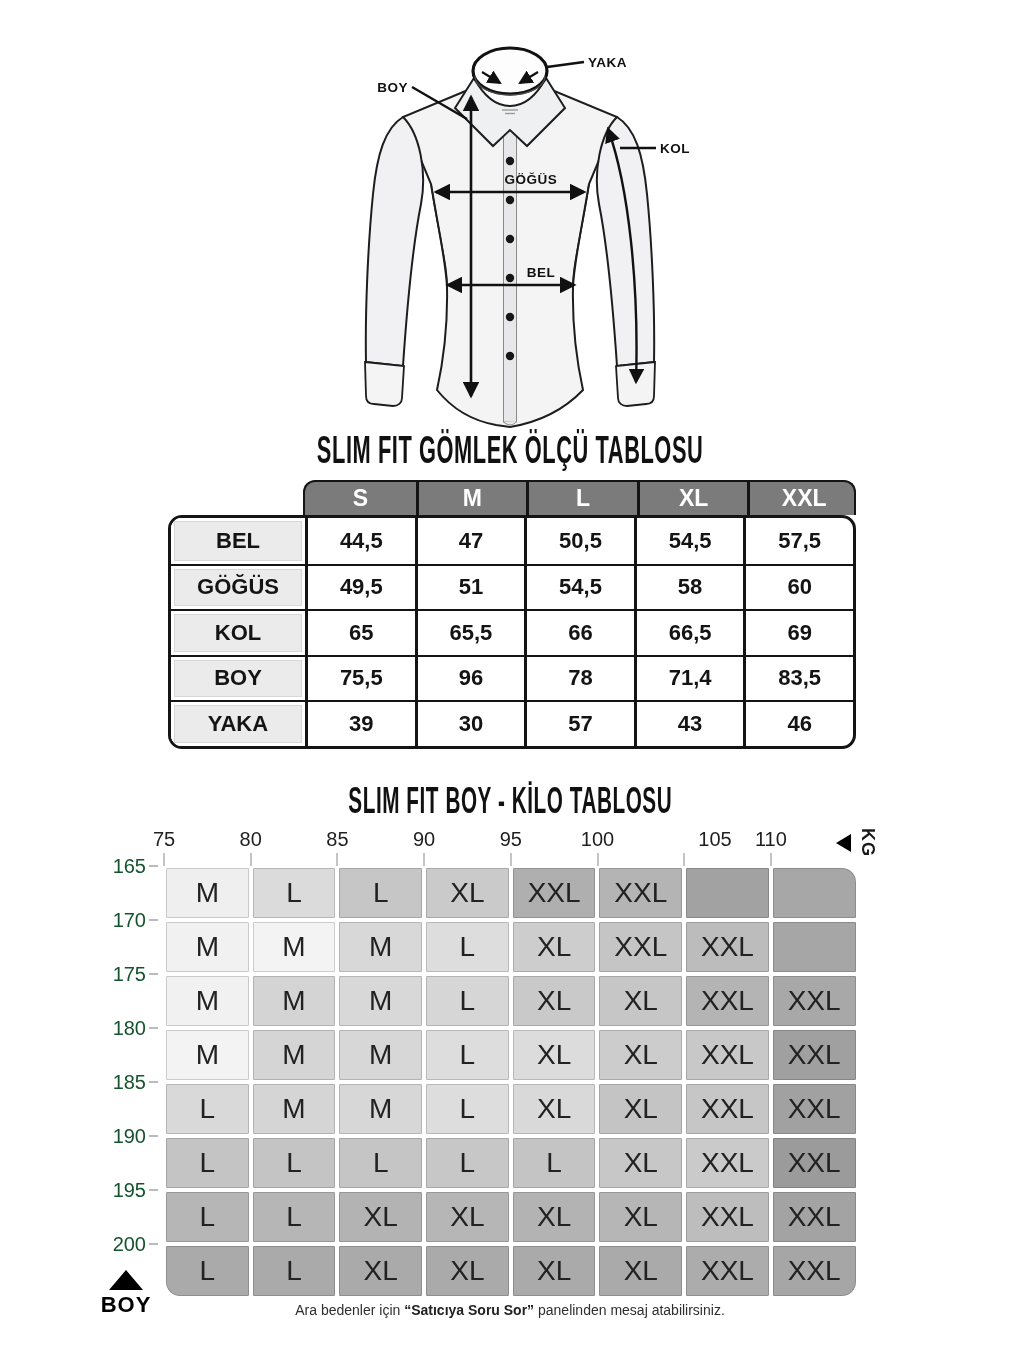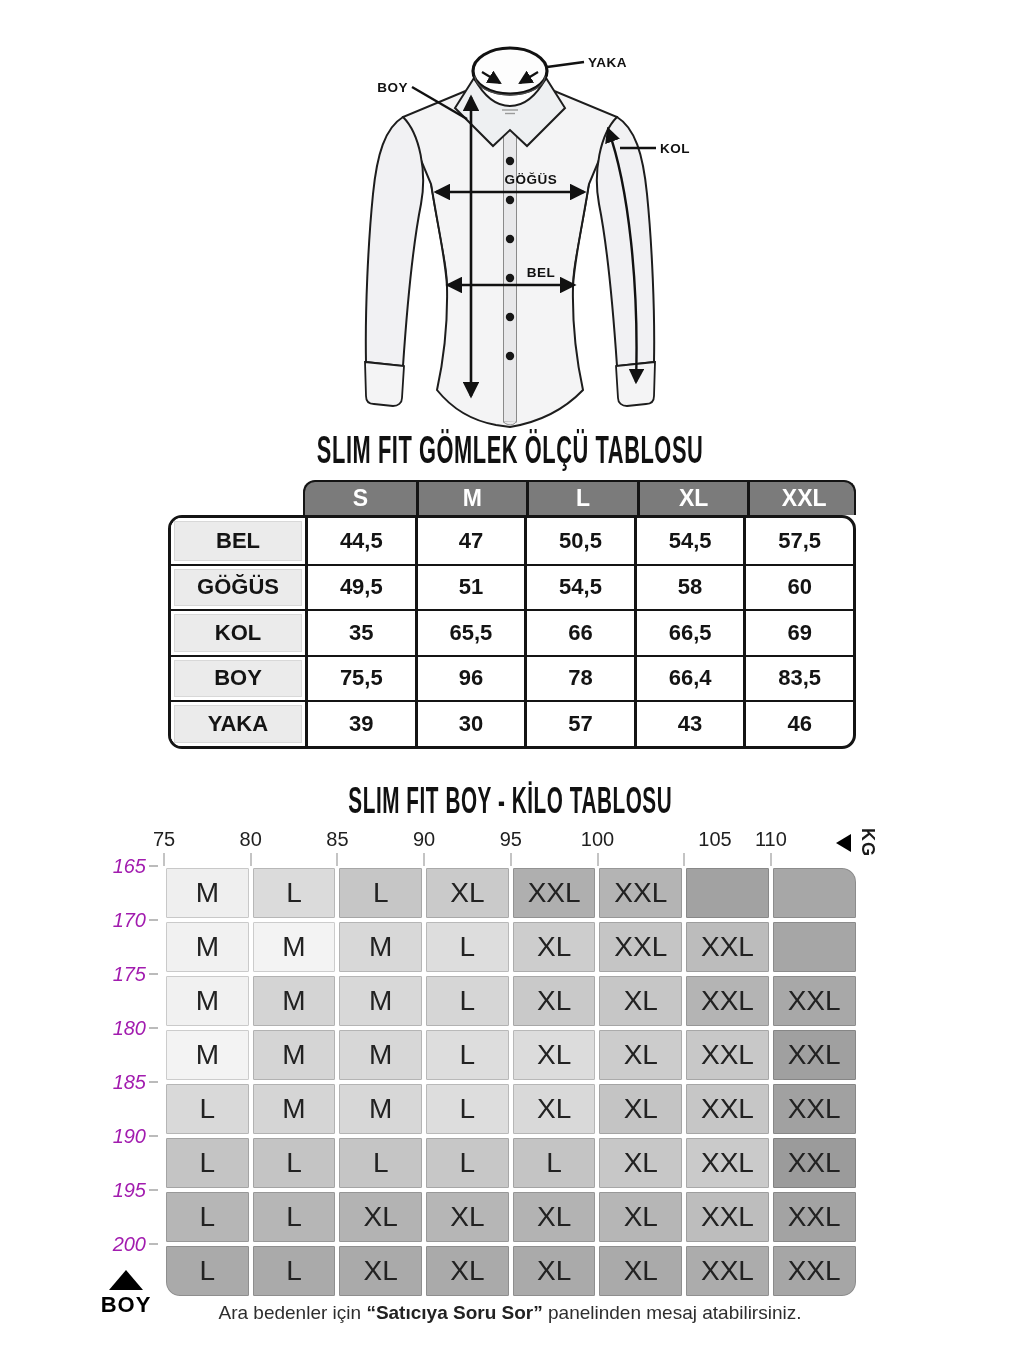--- a/index.html
+++ b/index.html
@@ -37,40 +37,40 @@
           font-size:20px;color:#1f1f1f;}
   .kg-tick{position:absolute;top:25px;width:2px;height:13px;background:#c4c4c4;}
   #kg-marker{position:absolute;left:836px;top:832px;display:flex;align-items:center;}
   #kg-marker .tri-left{width:0;height:0;border-top:9px solid transparent;
           border-bottom:9px solid transparent;border-right:15px solid #000;}
   #kg-marker .kg-text{font-weight:700;font-size:18px;transform:rotate(90deg);
           letter-spacing:1px;margin-left:2px;}
 
   #boy-axis{position:absolute;left:90px;top:866px;width:72px;height:440px;}
   .boy-num{position:absolute;right:16px;width:54px;height:24px;margin-top:-12px;
-           text-align:right;font-size:20px;color:#a21caf;line-height:24px;font-style:italic;}
+           text-align:right;font-size:20px;color:#14532d;line-height:24px;}
   .boy-dash{position:absolute;right:4px;width:9px;height:2px;margin-top:-1px;background:#bbbbbb;}
   #boy-marker{position:absolute;left:94px;top:1270px;width:64px;text-align:center;}
   #boy-marker .tri-up{width:0;height:0;margin:0 auto;border-left:17px solid transparent;
           border-right:17px solid transparent;border-bottom:20px solid #000;}
   #boy-marker .boy-text{font-weight:700;font-size:22px;letter-spacing:1px;color:#000;margin-top:2px;}
 
   #matrix{position:absolute;left:164px;top:866px;width:694px;
           display:grid;grid-template-columns:repeat(8,86.7px);grid-auto-rows:54px;}
   .m-cell{box-sizing:border-box;border:2.5px solid #ffffff;border-radius:3px;
           box-shadow:inset 0 0 0 1px rgba(0,0,0,0.16);
           display:flex;align-items:center;justify-content:center;
           font-size:28px;color:#222222;}
   .m-cell.c-tr{border-top-right-radius:16px;}
   .m-cell.c-bl{border-bottom-left-radius:16px;}
   .m-cell.c-br{border-bottom-right-radius:16px;}
 
   
   #footer{position:absolute;left:0;top:1302px;width:1020px;text-align:center;
-          font-size:19px;color:#2e2e2e;}
+          font-size:14px;color:#2e2e2e;}
   #footer b{font-weight:700;color:#222;}
 
   
   .diag-label{font-family:"Liberation Sans",sans-serif;font-weight:700;font-size:13.5px;
               fill:#111;letter-spacing:0.5px;}
 </style>
 </head>
 <body>
 
 <div id="page">
@@ -165,30 +165,30 @@
       <div class="t1-cell vcol">50,5</div>
       <div class="t1-cell vcol">54,5</div>
       <div class="t1-cell vcol">57,5</div>
       <div class="t1-cell t1-label rtop">GÖĞÜS</div>
       <div class="t1-cell vcol rtop">49,5</div>
       <div class="t1-cell vcol rtop">51</div>
       <div class="t1-cell vcol rtop">54,5</div>
       <div class="t1-cell vcol rtop">58</div>
       <div class="t1-cell vcol rtop">60</div>
       <div class="t1-cell t1-label rtop">KOL</div>
-      <div class="t1-cell vcol rtop">35</div>
+      <div class="t1-cell vcol rtop">65</div>
       <div class="t1-cell vcol rtop">65,5</div>
       <div class="t1-cell vcol rtop">66</div>
       <div class="t1-cell vcol rtop">66,5</div>
       <div class="t1-cell vcol rtop">69</div>
       <div class="t1-cell t1-label rtop">BOY</div>
       <div class="t1-cell vcol rtop">75,5</div>
       <div class="t1-cell vcol rtop">96</div>
       <div class="t1-cell vcol rtop">78</div>
-      <div class="t1-cell vcol rtop">66,4</div>
+      <div class="t1-cell vcol rtop">71,4</div>
       <div class="t1-cell vcol rtop">83,5</div>
       <div class="t1-cell t1-label rtop">YAKA</div>
       <div class="t1-cell vcol rtop">39</div>
       <div class="t1-cell vcol rtop">30</div>
       <div class="t1-cell vcol rtop">57</div>
       <div class="t1-cell vcol rtop">43</div>
       <div class="t1-cell vcol rtop">46</div>
     </div>
 
   <div class="big-title" id="title2">

